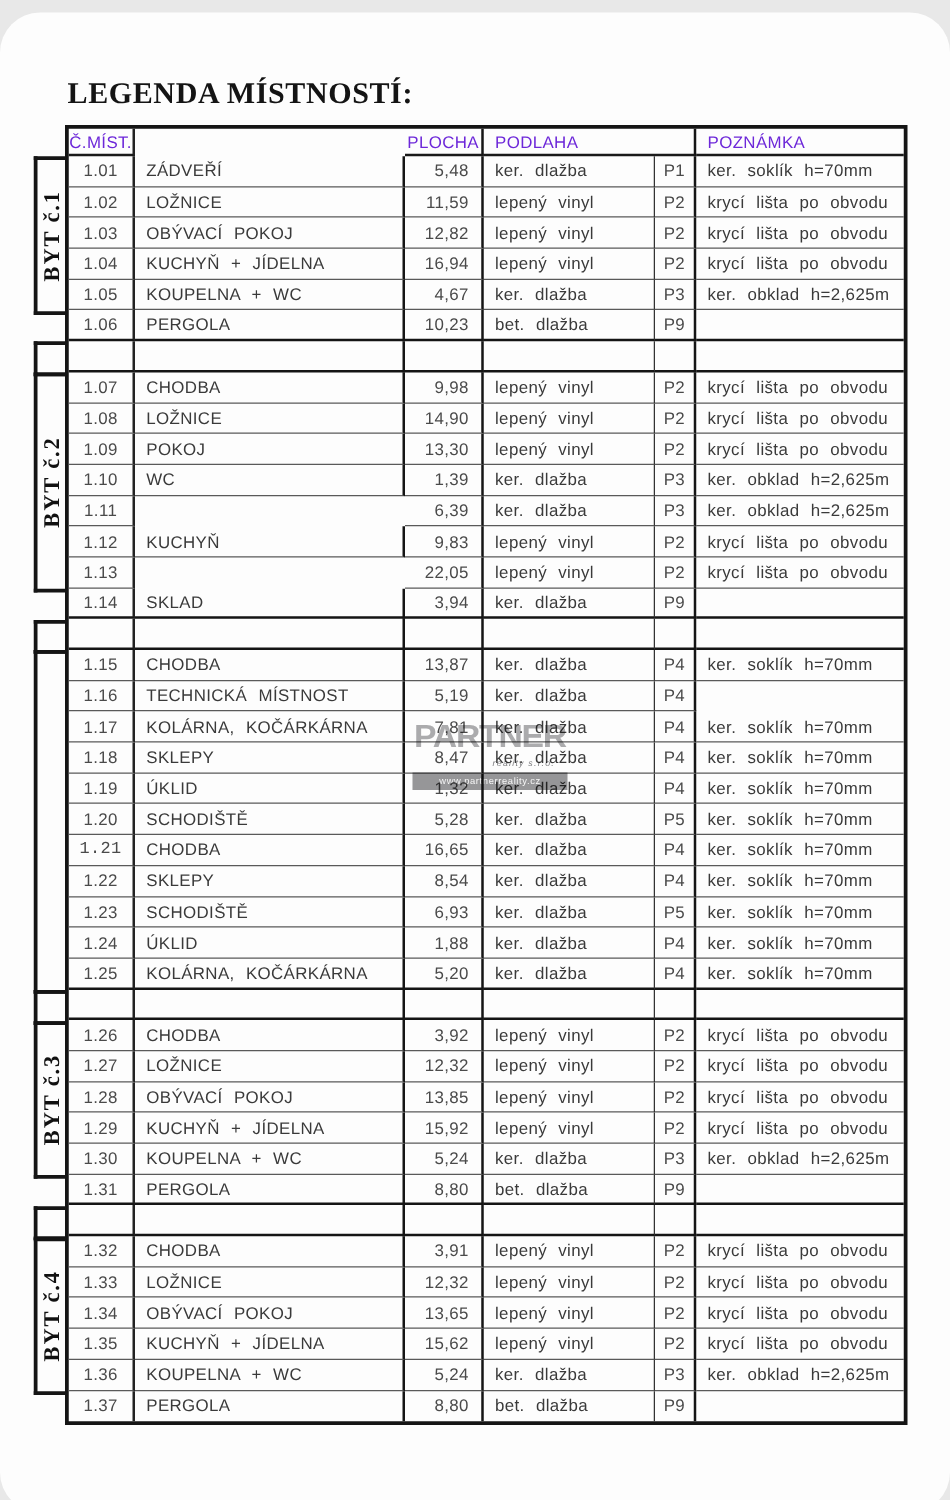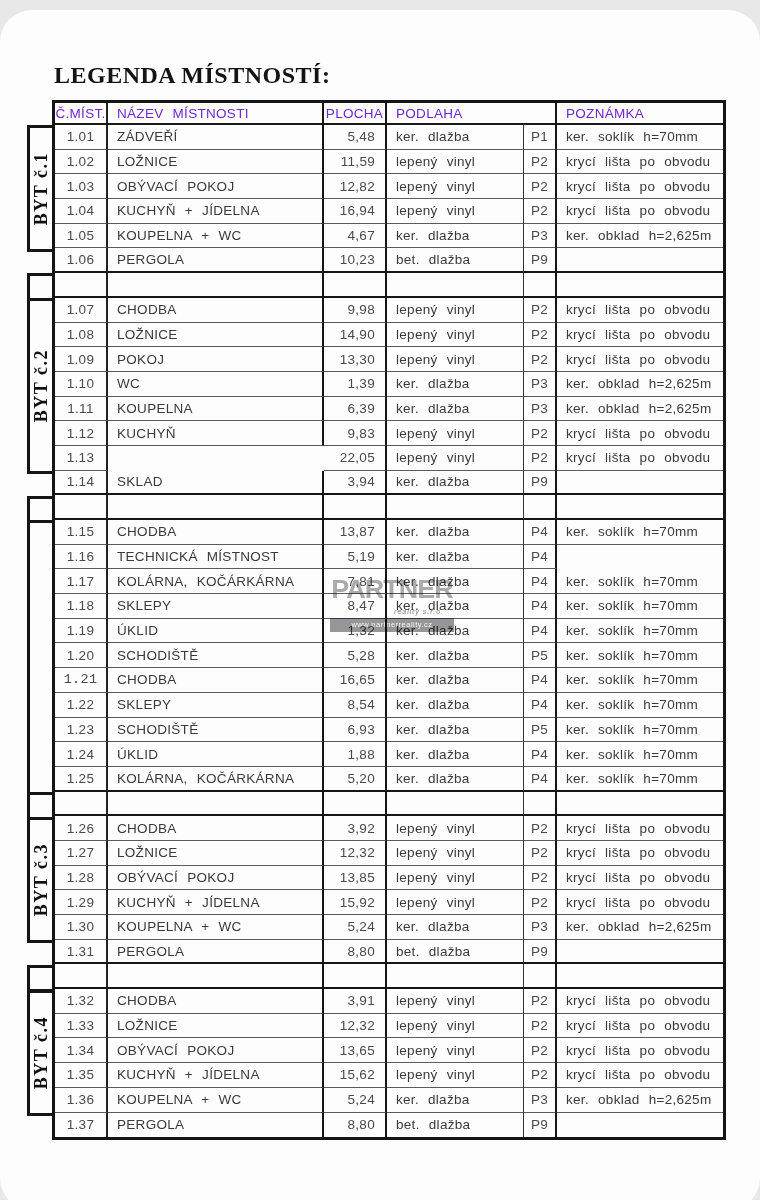--- a/index.html
+++ b/index.html
@@ -94,21 +94,20 @@
         <span class="vtext">BYT č.3</span>
       </div>
       <div class="lbox" style="top: 864.8px; height: 27.7px;"></div>
       <div class="lbox" style="top: 889.5px; height: 126.5px;">
         <span class="vtext">BYT č.4</span>
       </div>
     </div>
 
   <div class="maintable" id="maintable">
       <div class="cell hd v1 c-center" style="grid-area: 1 / 1;">Č.MÍST.</div>
-      <div class="cell hd v2 c-left" style="grid-area: 1 / 2;">NÁZEV MÍSTNOSTI</div>
       <div class="cell hd v3 c-center" style="grid-area: 1 / 3;">PLOCHA</div>
       <div class="cell hd v5 c-left" style="grid-area: 1 / 4 / auto / span 2;">PODLAHA</div>
       <div class="cell hd c-left" style="grid-area: 1 / 6;">POZNÁMKA</div>
       <div class="cell dr v1 c-center num" style="grid-area: 2 / 1;">1.01</div>
       <div class="cell dr v2 c-left" style="grid-area: 2 / 2;">ZÁDVEŘÍ</div>
       <div class="cell dr v3 c-right num" style="grid-area: 2 / 3;">5,48</div>
       <div class="cell dr v4 c-left" style="grid-area: 2 / 4;">ker. dlažba</div>
       <div class="cell dr v5 c-center num" style="grid-area: 2 / 5;">P1</div>
       <div class="cell dr c-left" style="grid-area: 2 / 6;">ker. soklík h=70mm</div>
       <div class="cell dr v1 c-center num" style="grid-area: 3 / 1;">1.02</div>
@@ -165,21 +164,20 @@
       <div class="cell dr v4 c-left" style="grid-area: 11 / 4;">lepený vinyl</div>
       <div class="cell dr v5 c-center num" style="grid-area: 11 / 5;">P2</div>
       <div class="cell dr c-left" style="grid-area: 11 / 6;">krycí lišta po obvodu</div>
       <div class="cell dr v1 c-center num" style="grid-area: 12 / 1;">1.10</div>
       <div class="cell dr v2 c-left" style="grid-area: 12 / 2;">WC</div>
       <div class="cell dr v3 c-right num" style="grid-area: 12 / 3;">1,39</div>
       <div class="cell dr v4 c-left" style="grid-area: 12 / 4;">ker. dlažba</div>
       <div class="cell dr v5 c-center num" style="grid-area: 12 / 5;">P3</div>
       <div class="cell dr c-left" style="grid-area: 12 / 6;">ker. obklad h=2,625m</div>
       <div class="cell dr v1 c-center num" style="grid-area: 13 / 1;">1.11</div>
-      <div class="cell dr v2 c-left" style="grid-area: 13 / 2;">KOUPELNA</div>
       <div class="cell dr v3 c-right num" style="grid-area: 13 / 3;">6,39</div>
       <div class="cell dr v4 c-left" style="grid-area: 13 / 4;">ker. dlažba</div>
       <div class="cell dr v5 c-center num" style="grid-area: 13 / 5;">P3</div>
       <div class="cell dr c-left" style="grid-area: 13 / 6;">ker. obklad h=2,625m</div>
       <div class="cell dr v1 c-center num" style="grid-area: 14 / 1;">1.12</div>
       <div class="cell dr v2 c-left" style="grid-area: 14 / 2;">KUCHYŇ</div>
       <div class="cell dr v3 c-right num" style="grid-area: 14 / 3;">9,83</div>
       <div class="cell dr v4 c-left" style="grid-area: 14 / 4;">lepený vinyl</div>
       <div class="cell dr v5 c-center num" style="grid-area: 14 / 5;">P2</div>
       <div class="cell dr c-left" style="grid-area: 14 / 6;">krycí lišta po obvodu</div>

